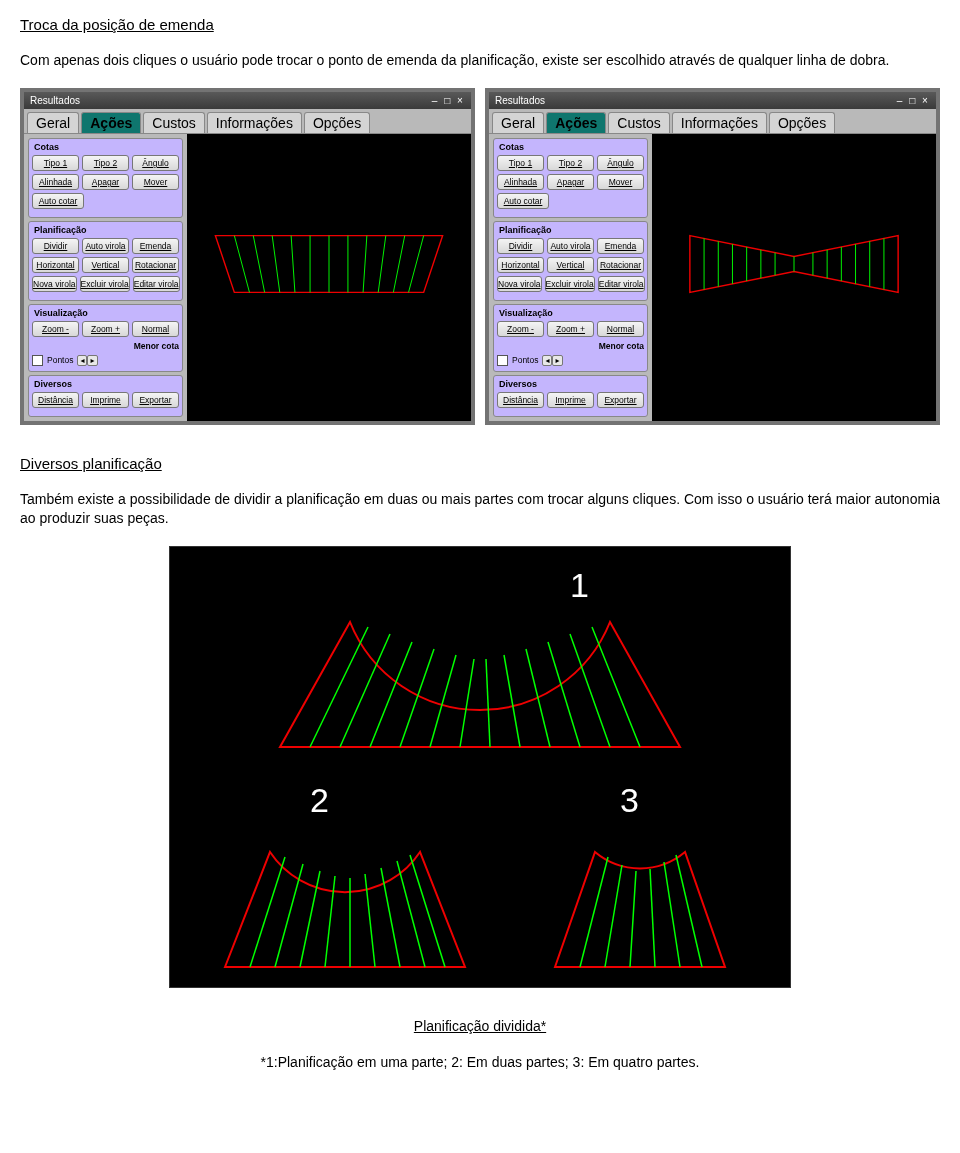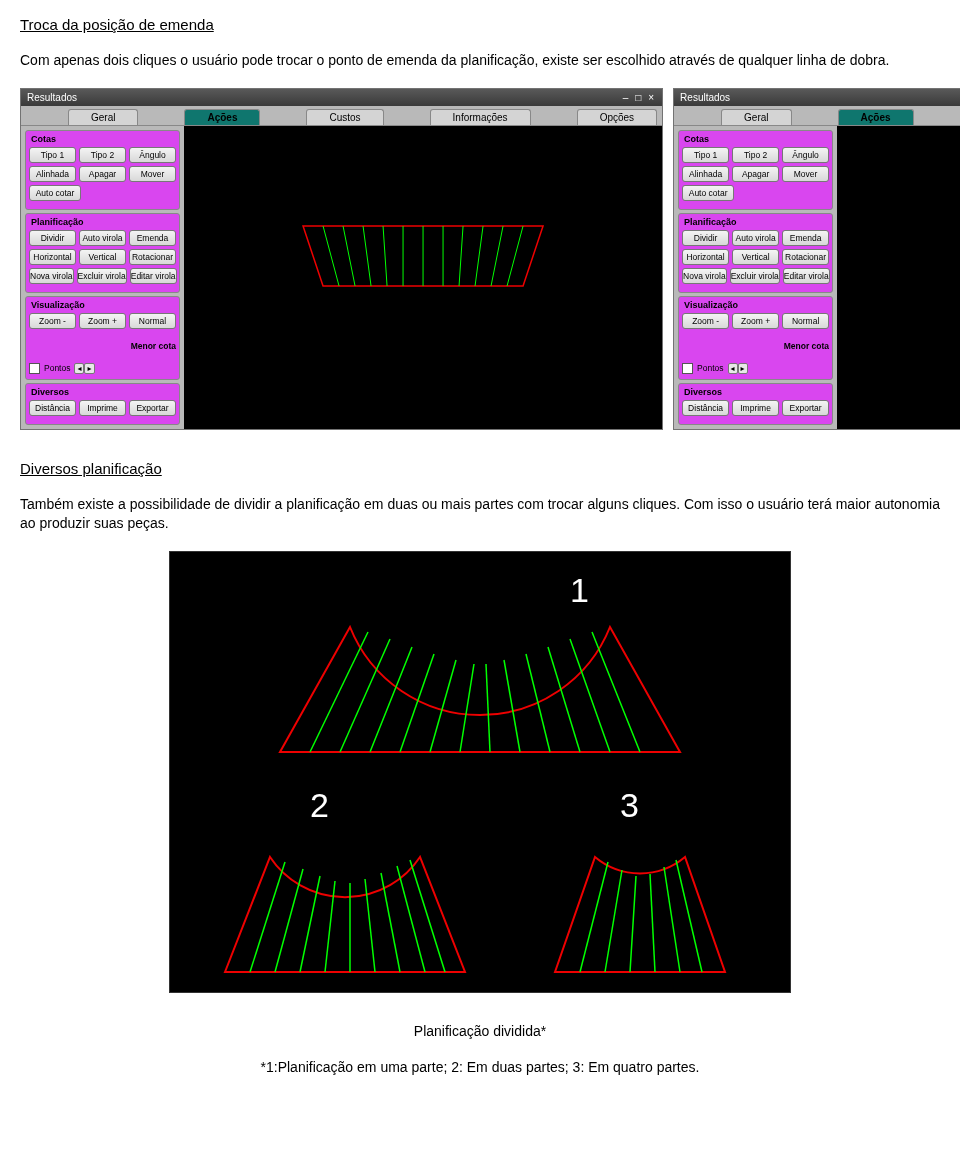--- a/index.html
+++ b/index.html
@@ -21,21 +21,21 @@
     line-height: 1.35;
     text-align: justify;
   }
   .twocol {
     display: flex;
     gap: 10px;
     margin-bottom: 30px;
   }
   .window {
     flex: 1;
-    border: 1px solid #737373;
+    border: 4px solid #737373;
     background: #b9b9b9;
     font-size: 9px;
     color: #000;
   }
   .titlebar {
     background: linear-gradient(#595959,#3a3a3a);
     color: #fff;
     font-size: 10px;
     padding: 3px 6px;
     display: flex;
@@ -49,83 +49,82 @@
     display: flex;
     gap: 0;
     background:#b9b9b9;
     padding:3px 3px 0 3px;
     border-bottom:1px solid #888;
   }
   .tab {
     background:#d4d4d4;
     border:1px solid #888;
     border-bottom:none;
-    padding:2px 22px;
-    font-size:10px;
+    padding:2px 8px;
+    font-size:14px;
     border-radius:3px 3px 0 0;
     margin-right:2px;
-    margin-left:44px;
   }
   .tab.active { background:#0f766e; font-weight:bold;}
   .panelbody {
     display:flex;
     background:#b9b9b9;
   }
   .sidebar {
     width:155px;
     padding:4px;
     display:flex;
     flex-direction:column;
     gap:3px;
   }
   .group {
     border:1px solid #888;
-    background:#d946ef;
+    background:#c4b5fd;
     border-radius:3px;
     padding:3px 3px 5px 3px;
   }
   .group-title {
     font-weight:bold;
     font-size:9px;
     margin:0 0 3px 2px;
   }
-  .btnrow { display:flex; gap:3px; margin-bottom:3px;}
+  .btnrow { display:flex; gap:3px; margin-bottom:3px;text-decoration:underline;}
   .btn {
     flex:1;
     background:linear-gradient(#f4f4f4,#d8d8d8);
     border:1px solid #777;
     border-radius:3px;
     text-align:center;
     padding:2px 0;
     font-size:8.5px;
     white-space:nowrap;
   }
   .minrow {
     display:flex;
     align-items:center;
     gap:4px;
     font-size:8.5px;
-    margin-top:12px;
+    margin-top:4px;
   }
   .minrow .sq { width:9px;height:9px;border:1px solid #555;background:#fff;}
   .minrow .arrows .ab { display:inline-block;border:1px solid #777;background:#e8e8e8;padding:0 2px;font-size:8px;border-radius:2px;}
   .canvas {
     flex:1;
     background:#000;
     position:relative;
     min-height:260px;
   }
   svg { display:block; }
   .num-img {
     width: 620px;
     margin: 0 auto 30px auto;
     background:#000;
     border:1px solid #333;
   }
-  .centered { text-align:center; margin:8px 0;}
+  .centered { text-align:center; margin:8px 0;text-decoration:underline;}
   .footnote { text-align:center; margin:20px 0;}
 </style>
 </head>
 <body>
 
 <div class="section-title">Troca da posição de emenda</div>
 <p class="para">Com apenas dois cliques o usuário pode trocar o ponto de emenda da planificação, existe ser escolhido através de qualquer linha de dobra.</p>
 
 <div class="twocol">
 

